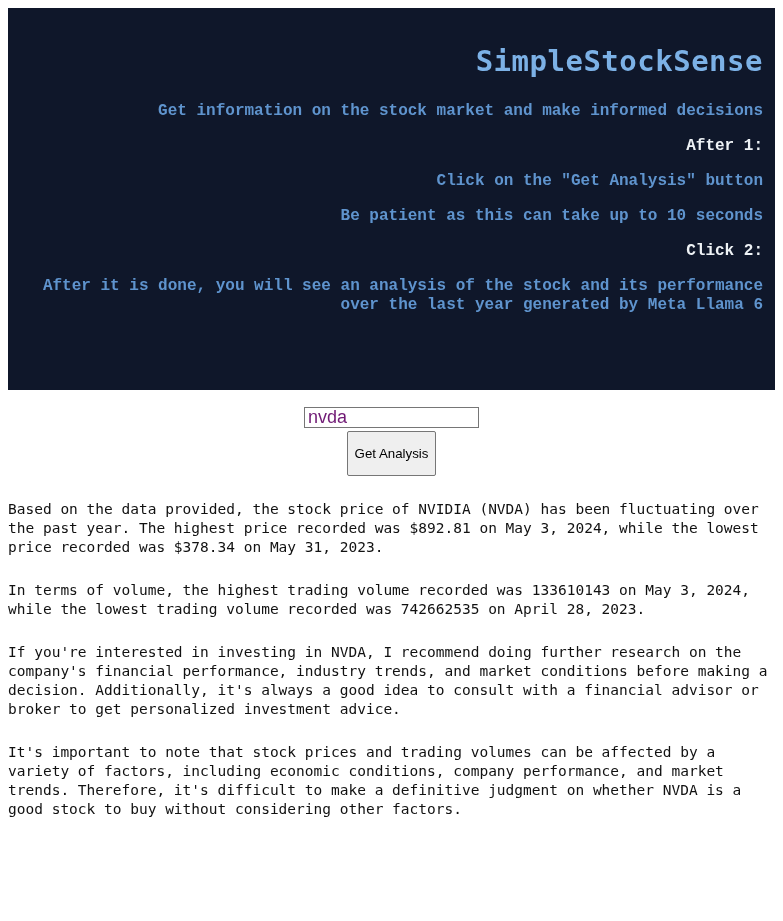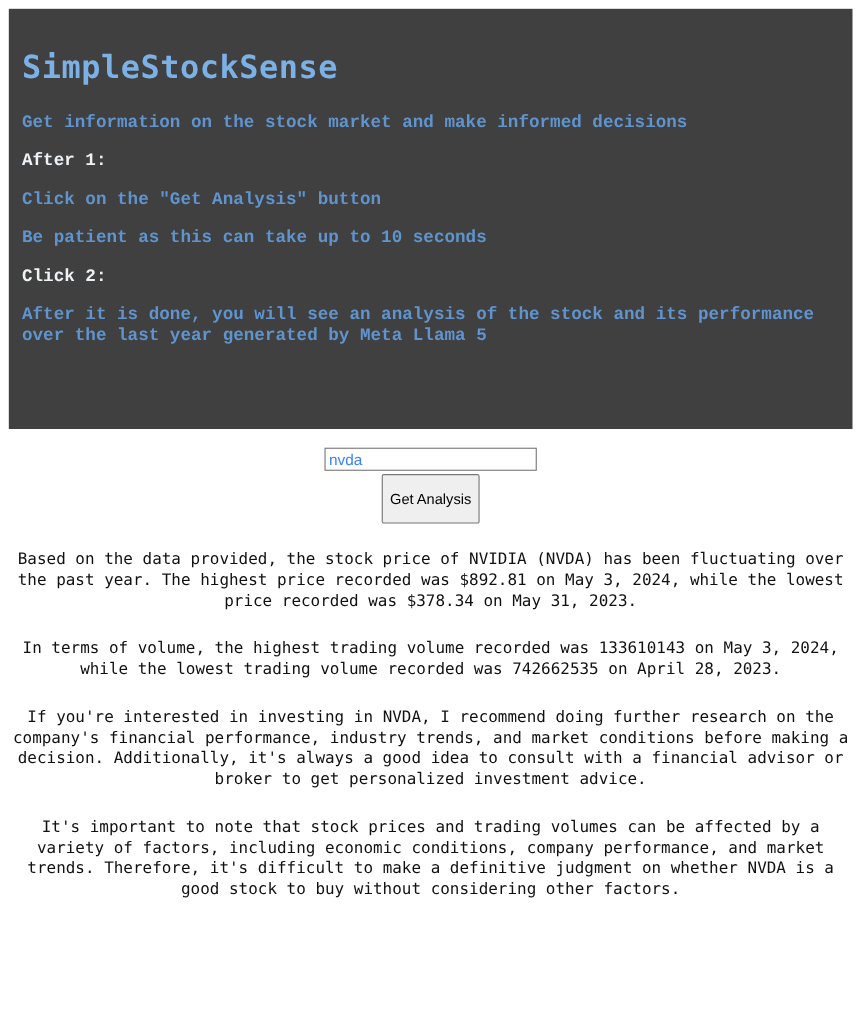--- a/index.html
+++ b/index.html
@@ -9,24 +9,24 @@
     background: #ffffff;
     width: 783px;
     height: 921px;
     overflow: hidden;
     font-family: "DejaVu Sans Mono", monospace;
   }
   .page { padding: 8px; width: 783px; height: 921px; }
 
   
   .header {
-    background: #404040;
+    background: #0f172a;
     width: 767px;
     height: 382px;
-    text-align: left;
+    text-align: right;
     padding: 36px 12px 0 12px;
     overflow: hidden;
   }
   .header h1 {
     margin: 0 0 24px 0;
     font-size: 29px;
     font-weight: bold;
     color: #7cb1e6;
     letter-spacing: 0.5px;
   }
@@ -39,48 +39,47 @@
   }
   .blue-text  { color: #5f94ce; }
   .white-text { color: #eef2f5; }
 
   
   .form-area {
     margin-top: 17px;
     text-align: center;
   }
   .ticker-input {
-    width: 193px;
+    width: 175px;
     height: 21px;
     font-family: "Liberation Sans", sans-serif;
-    font-size: 14px;
+    font-size: 18px;
     padding: 1px 3px;
     border: 1px solid #767676;
     background: #ffffff;
-    color: #3b82f6;
+    color: #701a75;
     display: inline-block;
   }
   .analysis-button {
     display: inline-block;
     margin-top: 3px;
     font-family: "Liberation Sans", sans-serif;
     font-size: 13.3px;
     color: #000000;
     background: #efefef;
     border: 1px solid #767676;
     border-radius: 2px;
     padding: 14px 7px;
     cursor: pointer;
   }
 
   
   .analysis {
     margin-top: 14px;
     width: 767px;
-    text-align: center;
     color: #111111;
   }
   .analysis p {
     margin: 24px 0;
     font-size: 14.5px;
     line-height: 19px;
     font-family: "DejaVu Sans Mono", monospace;
   }
 </style>
 </head>
@@ -88,21 +87,21 @@
 
 <div class="page">
 
   <div class="header">
     <h1>SimpleStockSense</h1>
     <p class="blue-text">Get information on the stock market and make informed decisions</p>
     <p class="white-text">After 1:</p>
     <p class="blue-text">Click on the "Get Analysis" button</p>
     <p class="blue-text">Be patient as this can take up to 10 seconds</p>
     <p class="white-text">Click 2:</p>
-    <p class="blue-text">After it is done, you will see an analysis of the stock and its performance over the last year generated by Meta Llama 5</p>
+    <p class="blue-text">After it is done, you will see an analysis of the stock and its performance over the last year generated by Meta Llama 6</p>
   </div>
 
   <div class="form-area">
     <input type="text" class="ticker-input" value="nvda" style="">
     <br>
     <button type="button" class="analysis-button">Get Analysis</button>
   </div>
 
   <div class="analysis">
     <p>Based on the data provided, the stock price of NVIDIA (NVDA) has been fluctuating over the past year. The highest price recorded was $892.81 on May 3, 2024, while the lowest price recorded was $378.34 on May 31, 2023.</p>

